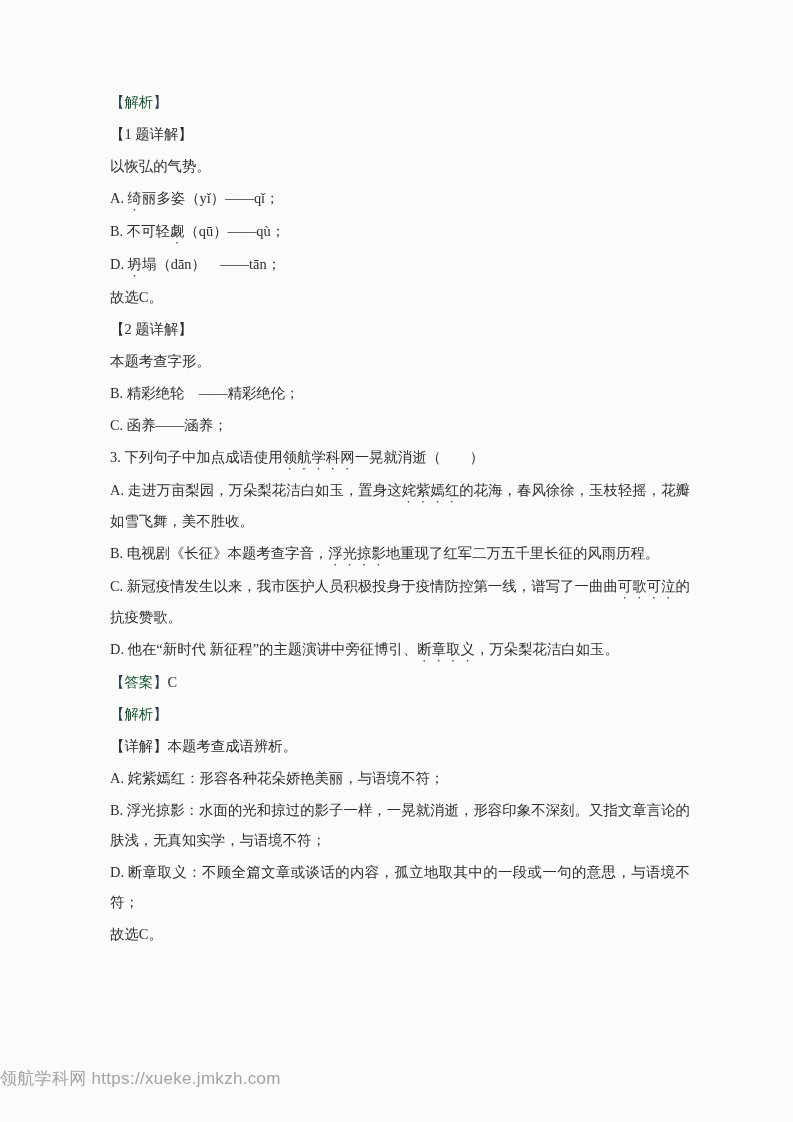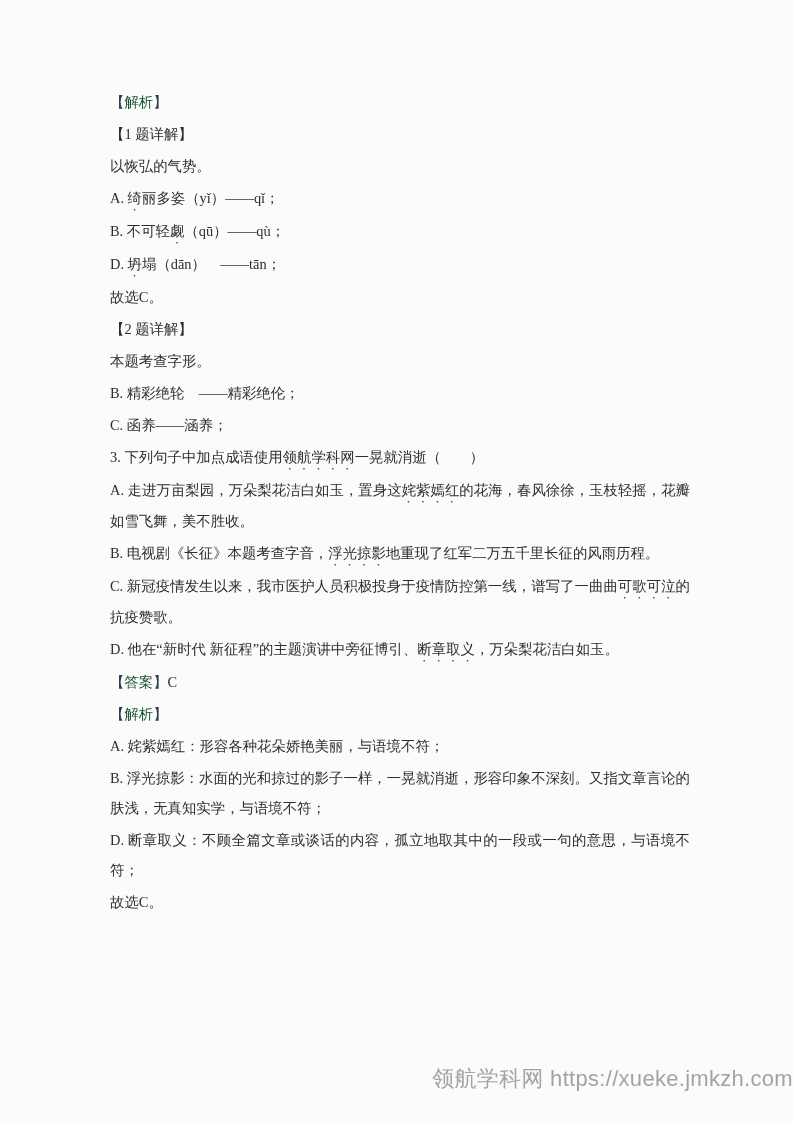--- a/index.html
+++ b/index.html
@@ -32,23 +32,23 @@
   .seg.bracket{color:#2e3f51;}
   .seg.dots{
     -webkit-text-emphasis:filled dot #3a3a3a;
     -webkit-text-emphasis-position:under right;
     text-emphasis:filled dot #3a3a3a;
     text-emphasis-position:under right;
   }
   .footer{
     position:absolute;
     left:0;top:1066px;width:100%;
-    text-align:right;
+    text-align:left;
     font-family:"Liberation Sans","DejaVu Sans",sans-serif;
-    font-size:22px;
+    font-size:17px;
     line-height:26px;
     color:#a3a3a3;
     letter-spacing:0.3px;
   }
 </style>
 </head>
 <body>
 
 <div class="page">
   <div class="doc">
@@ -63,20 +63,21 @@
       <p class="para"><span class="seg normal">本题考查字形。</span></p>
       <p class="para"><span class="seg normal">B. 精彩绝轮　——精彩绝伦；</span></p>
       <p class="para"><span class="seg normal">C. 函养——涵养；</span></p>
       <p class="para"><span class="seg normal">3. 下列句子中加点成语使用</span><span class="seg dots">领航学科网</span><span class="seg normal">一晃就消逝（　　）</span></p>
       <p class="para justify"><span class="seg normal">A. 走进万亩梨园，万朵梨花洁白如玉，置身这</span><span class="seg dots">姹紫嫣红</span><span class="seg normal">的花海，春风徐徐，玉枝轻摇，花瓣如雪飞舞，美不胜收。</span></p>
       <p class="para"><span class="seg normal">B. 电视剧《长征》本题考查字音，</span><span class="seg dots">浮光掠影</span><span class="seg normal">地重现了红军二万五千里长征的风雨历程。</span></p>
       <p class="para justify"><span class="seg normal">C. 新冠疫情发生以来，我市医护人员积极投身于疫情防控第一线，谱写了一曲曲</span><span class="seg dots">可歌可泣</span><span class="seg normal">的抗疫赞歌。</span></p>
       <p class="para"><span class="seg normal">D. 他在“新时代 新征程”的主题演讲中旁征博引、</span><span class="seg dots">断章取义</span><span class="seg normal">，万朵梨花洁白如玉。</span></p>
       <p class="para"><span class="seg bracket">【</span><span class="seg blue">答案</span><span class="seg bracket">】</span><span class="seg normal">C</span></p>
       <p class="para"><span class="seg bracket">【</span><span class="seg blue">解析</span><span class="seg bracket">】</span></p>
+      <p class="para"><span class="seg normal">【详解】本题考查成语辨析。</span></p>
       <p class="para"><span class="seg normal">A. 姹紫嫣红：形容各种花朵娇艳美丽，与语境不符；</span></p>
       <p class="para justify"><span class="seg normal">B. 浮光掠影：水面的光和掠过的影子一样，一晃就消逝，形容印象不深刻。又指文章言论的肤浅，无真知实学，与语境不符；</span></p>
       <p class="para justify"><span class="seg normal">D. 断章取义：不顾全篇文章或谈话的内容，孤立地取其中的一段或一句的意思，与语境不符；</span></p>
       <p class="para"><span class="seg normal">故选C。</span></p>
     </div>
   <div class="footer">
     <span>领航学科网 https://xueke.jmkzh.com</span>
   </div>
 </div>
 

